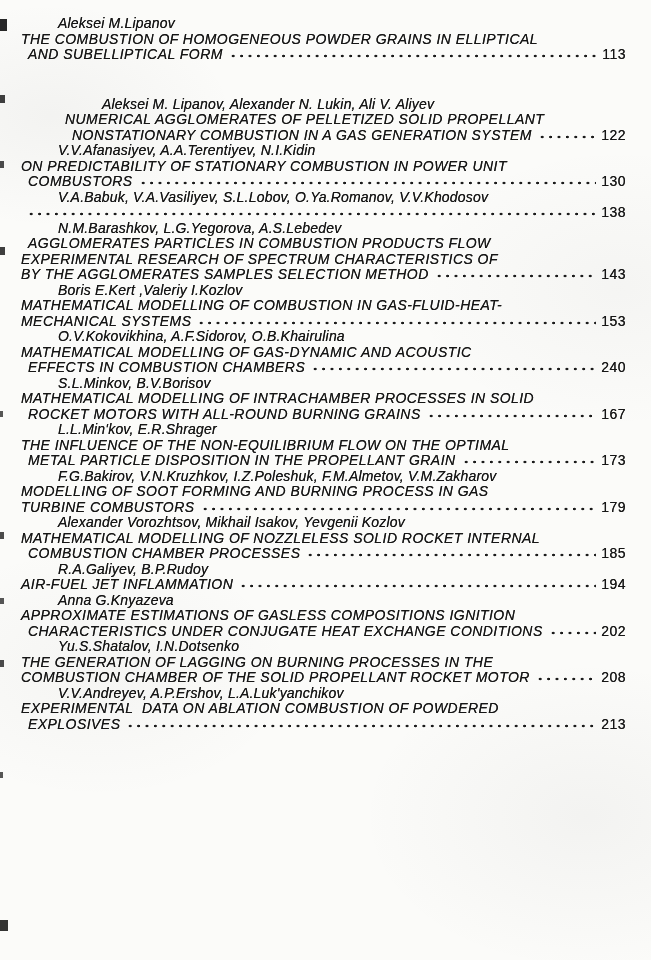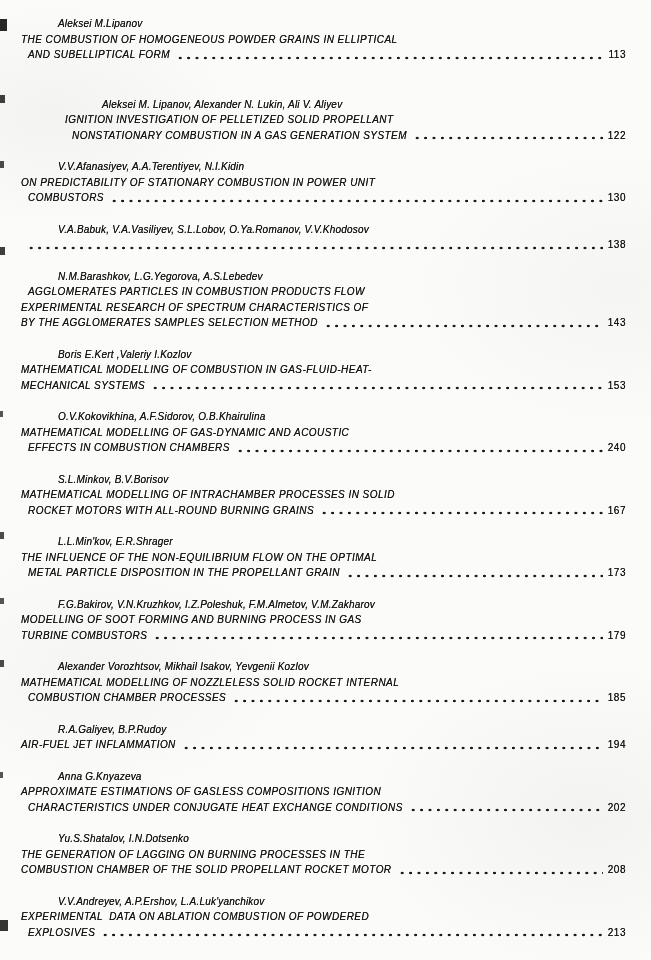--- a/index.html
+++ b/index.html
@@ -16,39 +16,39 @@
     position: absolute; inset: 0; pointer-events: none;
     background:
       radial-gradient(260px 160px at 8% 12%, rgba(90,90,90,0.05), transparent 70%),
       radial-gradient(300px 200px at 95% 30%, rgba(90,90,90,0.04), transparent 70%),
       radial-gradient(280px 180px at 15% 70%, rgba(90,90,90,0.04), transparent 70%),
       radial-gradient(320px 220px at 90% 85%, rgba(90,90,90,0.05), transparent 70%);
   }
   .doc {
     position: absolute;
     left: 21px; top: 16px; width: 605px;
-    font-size: 10px;
+    font-size: 14px;
     line-height: 15.5px;
     font-style: italic;
     text-shadow: 0 0 0.6px rgba(10,10,10,0.85);
   }
-  .entry { margin-top: 16px; }
+  .entry { }
   .entry.first { margin-top: 0; }
   .entry.xgap { margin-top: 34px; margin-left: 44px; }
   .authors {
     padding-left: 37px;
     letter-spacing: 0.2px;
     white-space: pre-wrap;
   }
   .tl {
     letter-spacing: 0.45px;
     white-space: pre-wrap;
   }
   .tl.cont { padding-left: 7px; }
-  .tl.last { display: flex; align-items: center; }
+  .tl.last { display: flex; align-items: flex-start; }
   .tl-text { white-space: pre-wrap; flex: 0 0 auto; }
   .leader {
     flex: 1 1 auto;
     min-width: 18px;
     height: 12px;
     margin: 0 5px 0 6px;
     background-image: radial-gradient(circle, #1b1b1b 1.15px, rgba(0,0,0,0) 1.6px);
     background-size: 8.4px 4px;
     background-repeat: repeat-x;
     background-position: left bottom 1px;
@@ -72,21 +72,21 @@
     <div class="tl">THE COMBUSTION OF HOMOGENEOUS POWDER GRAINS IN ELLIPTICAL</div>
     <div class="tl cont last">
       <span class="tl-text">AND SUBELLIPTICAL FORM</span>
       <span class="leader"></span>
       <span class="pagenum">113</span>
     </div>
   </div>
 
   <div class="entry xgap">
     <div class="authors">Aleksei M. Lipanov, Alexander N. Lukin, Ali V. Aliyev</div>
-    <div class="tl">IGNITION INVESTIGATION OF PELLETIZED SOLID PROPELLANT</div>
+    <div class="tl">NUMERICAL AGGLOMERATES OF PELLETIZED SOLID PROPELLANT</div>
     <div class="tl cont last">
       <span class="tl-text">NONSTATIONARY COMBUSTION IN A GAS GENERATION SYSTEM</span>
       <span class="leader"></span>
       <span class="pagenum">122</span>
     </div>
   </div>
 
   <div class="entry">
     <div class="authors">V.V.Afanasiyev, A.A.Terentiyev, N.I.Kidin</div>
     <div class="tl">ON PREDICTABILITY OF STATIONARY COMBUSTION IN POWER UNIT</div>

